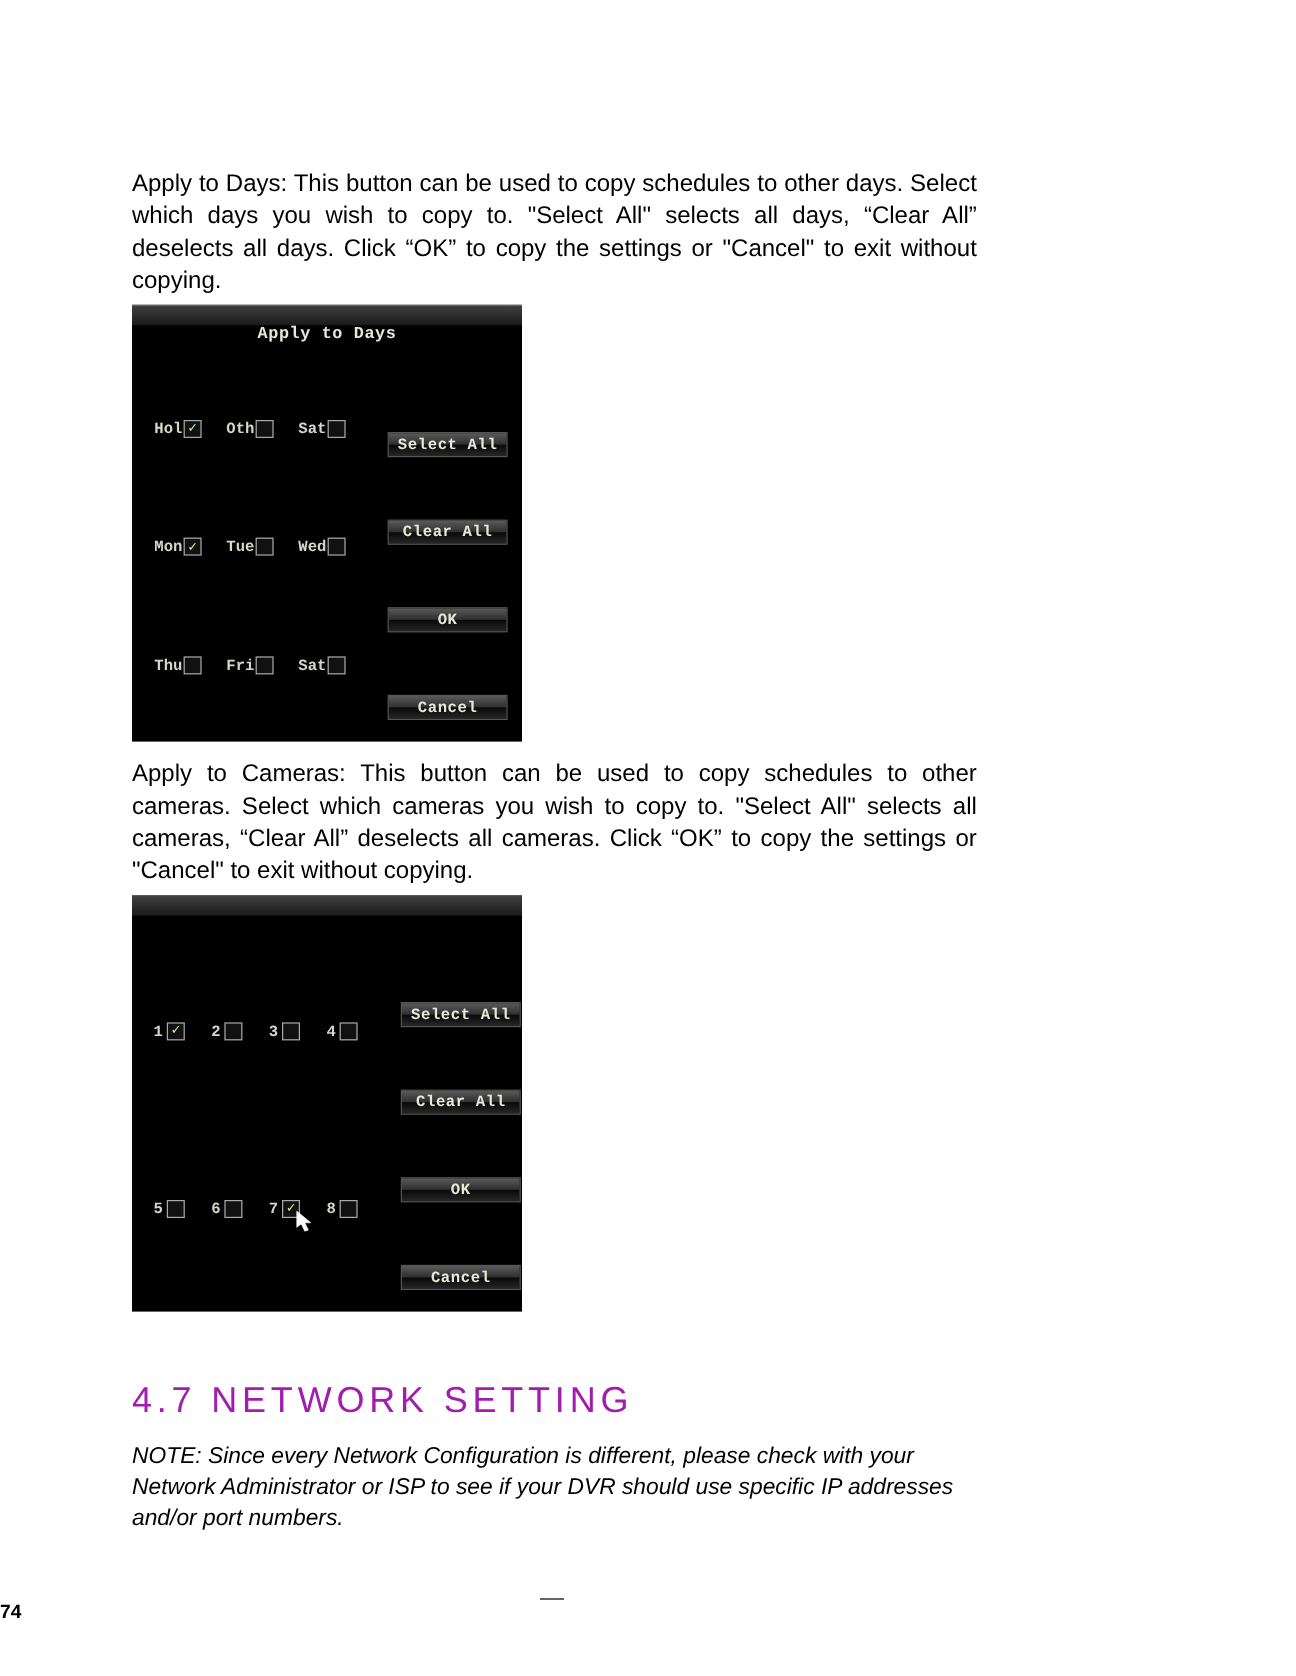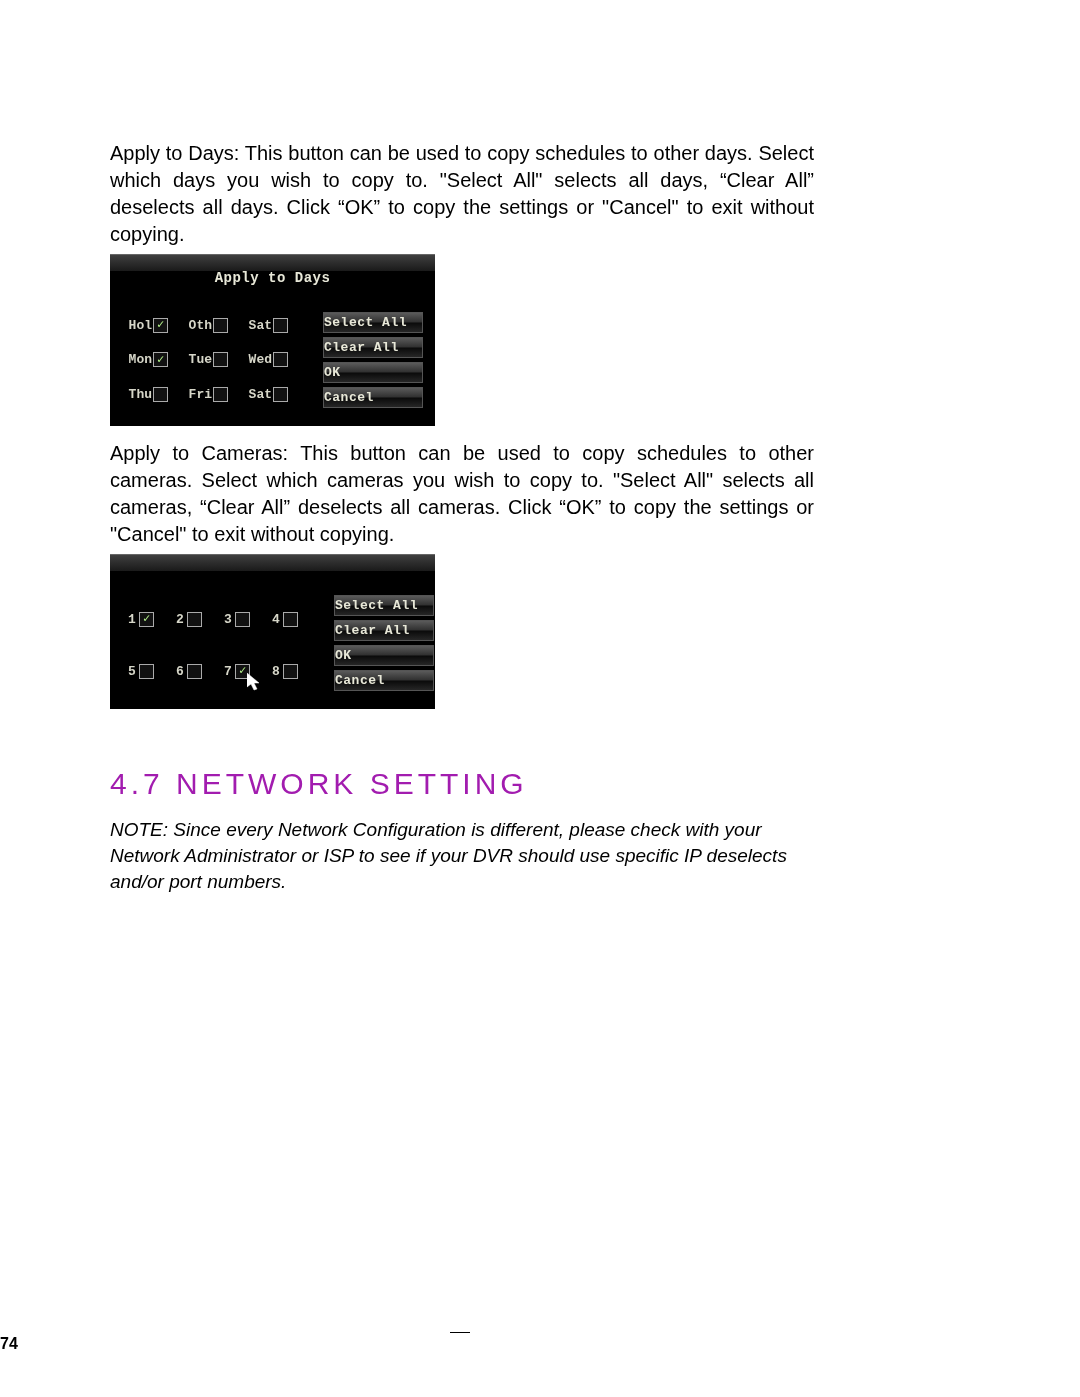--- a/index.html
+++ b/index.html
@@ -95,22 +95,24 @@
     gap: 4px;
     margin-left: auto;
   }
   .dlg-btn {
     background: linear-gradient(#5a5a5a 0%, #303030 48%, #0a0a0a 52%, #262626 100%);
     border: 1px solid #555;
     color: #e8e8d8;
     font-family: "Courier New", monospace;
     font-weight: bold;
     font-size: 13px;
+    text-align: center;
     padding: 2px 0;
     letter-spacing: 0.5px;
+    margin-top: 48px;
   }
   .cursor-arrow {
     position: relative;
   }
   .cursor-arrow svg {
     position: absolute;
     left: -4px;
     top: 2px;
     width: 16px;
     height: 20px;
@@ -253,20 +255,20 @@
         <div class="dlg-btn">Clear All</div>
         <div class="dlg-btn">OK</div>
         <div class="dlg-btn">Cancel</div>
       </div>
     </div>
   </div>
 
   <h2 class="section-heading">4.7  NETWORK SETTING</h2>
 
 
-  <p class="note">NOTE: Since every Network Configuration is different, please check with your Network Administrator or ISP to see if your DVR should use specific IP deselects and/or port numbers.</p>
+  <p class="note">NOTE: Since every Network Configuration is different, please check with your Network Administrator or ISP to see if your DVR should use specific IP addresses and/or port numbers.</p>
 
   <div class="page-number">
     <span class="bar"></span>
     <span>74</span>
   </div>
 
 </div>
 
 </body></html>

